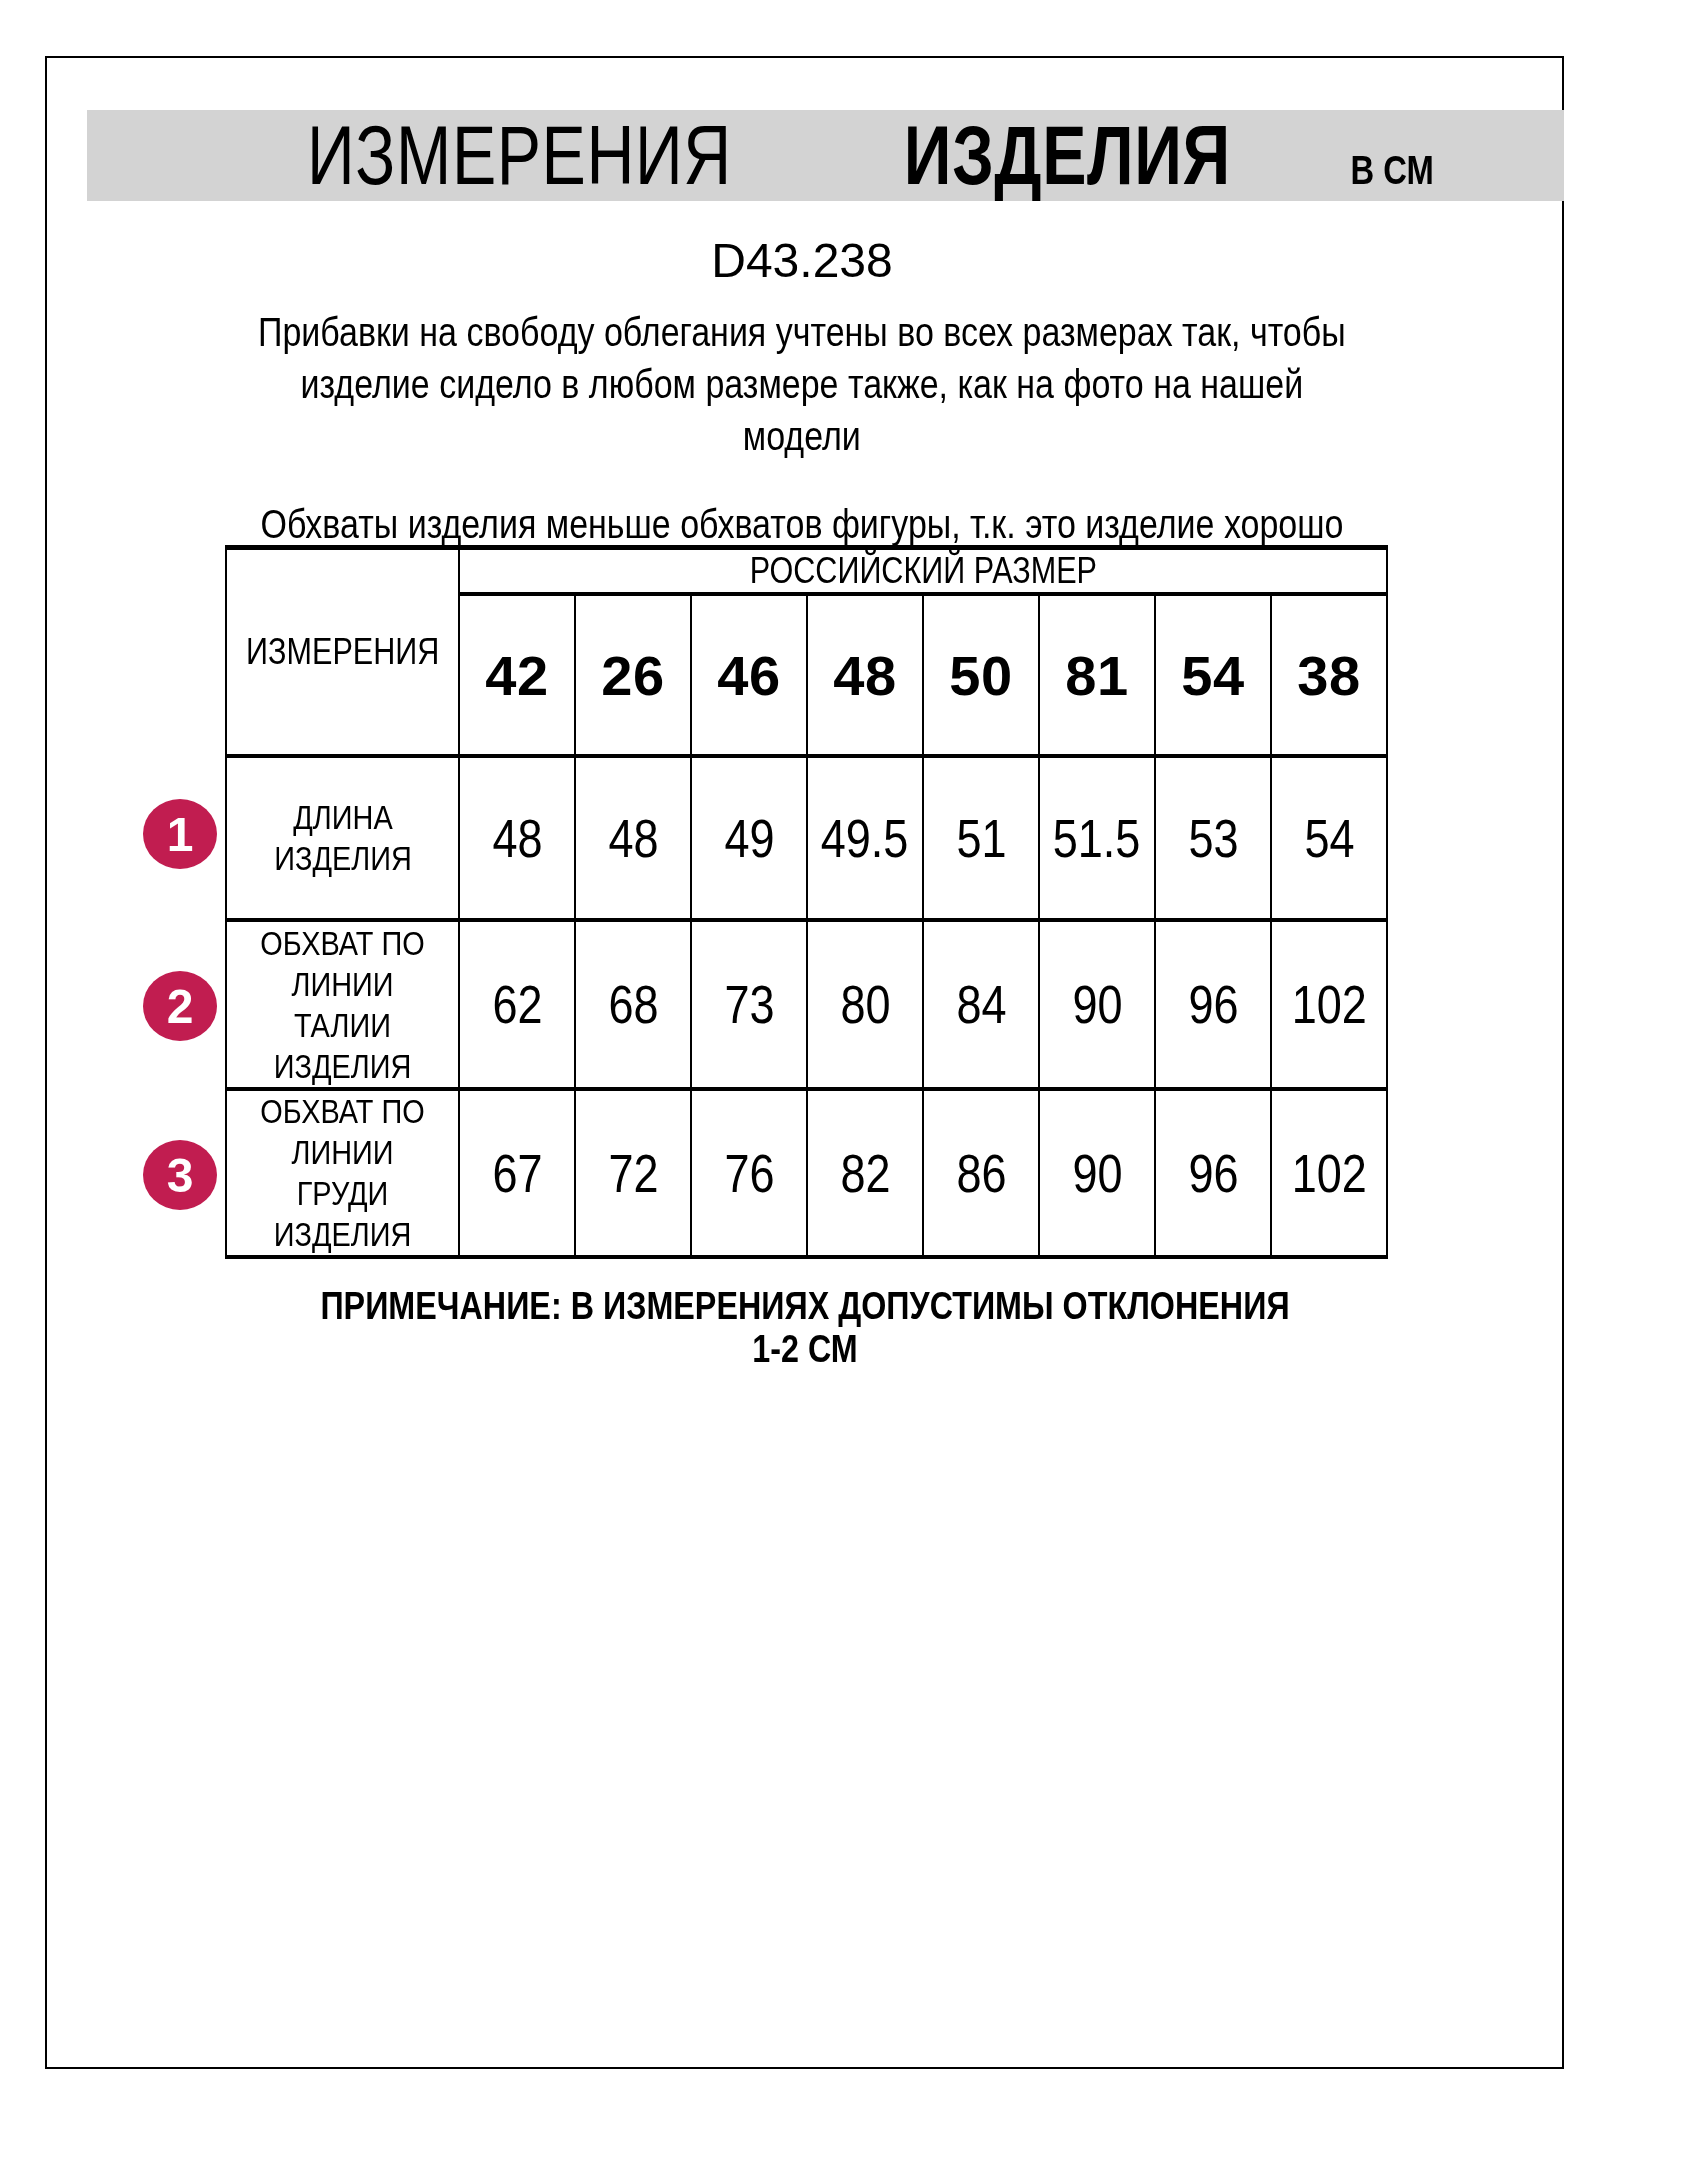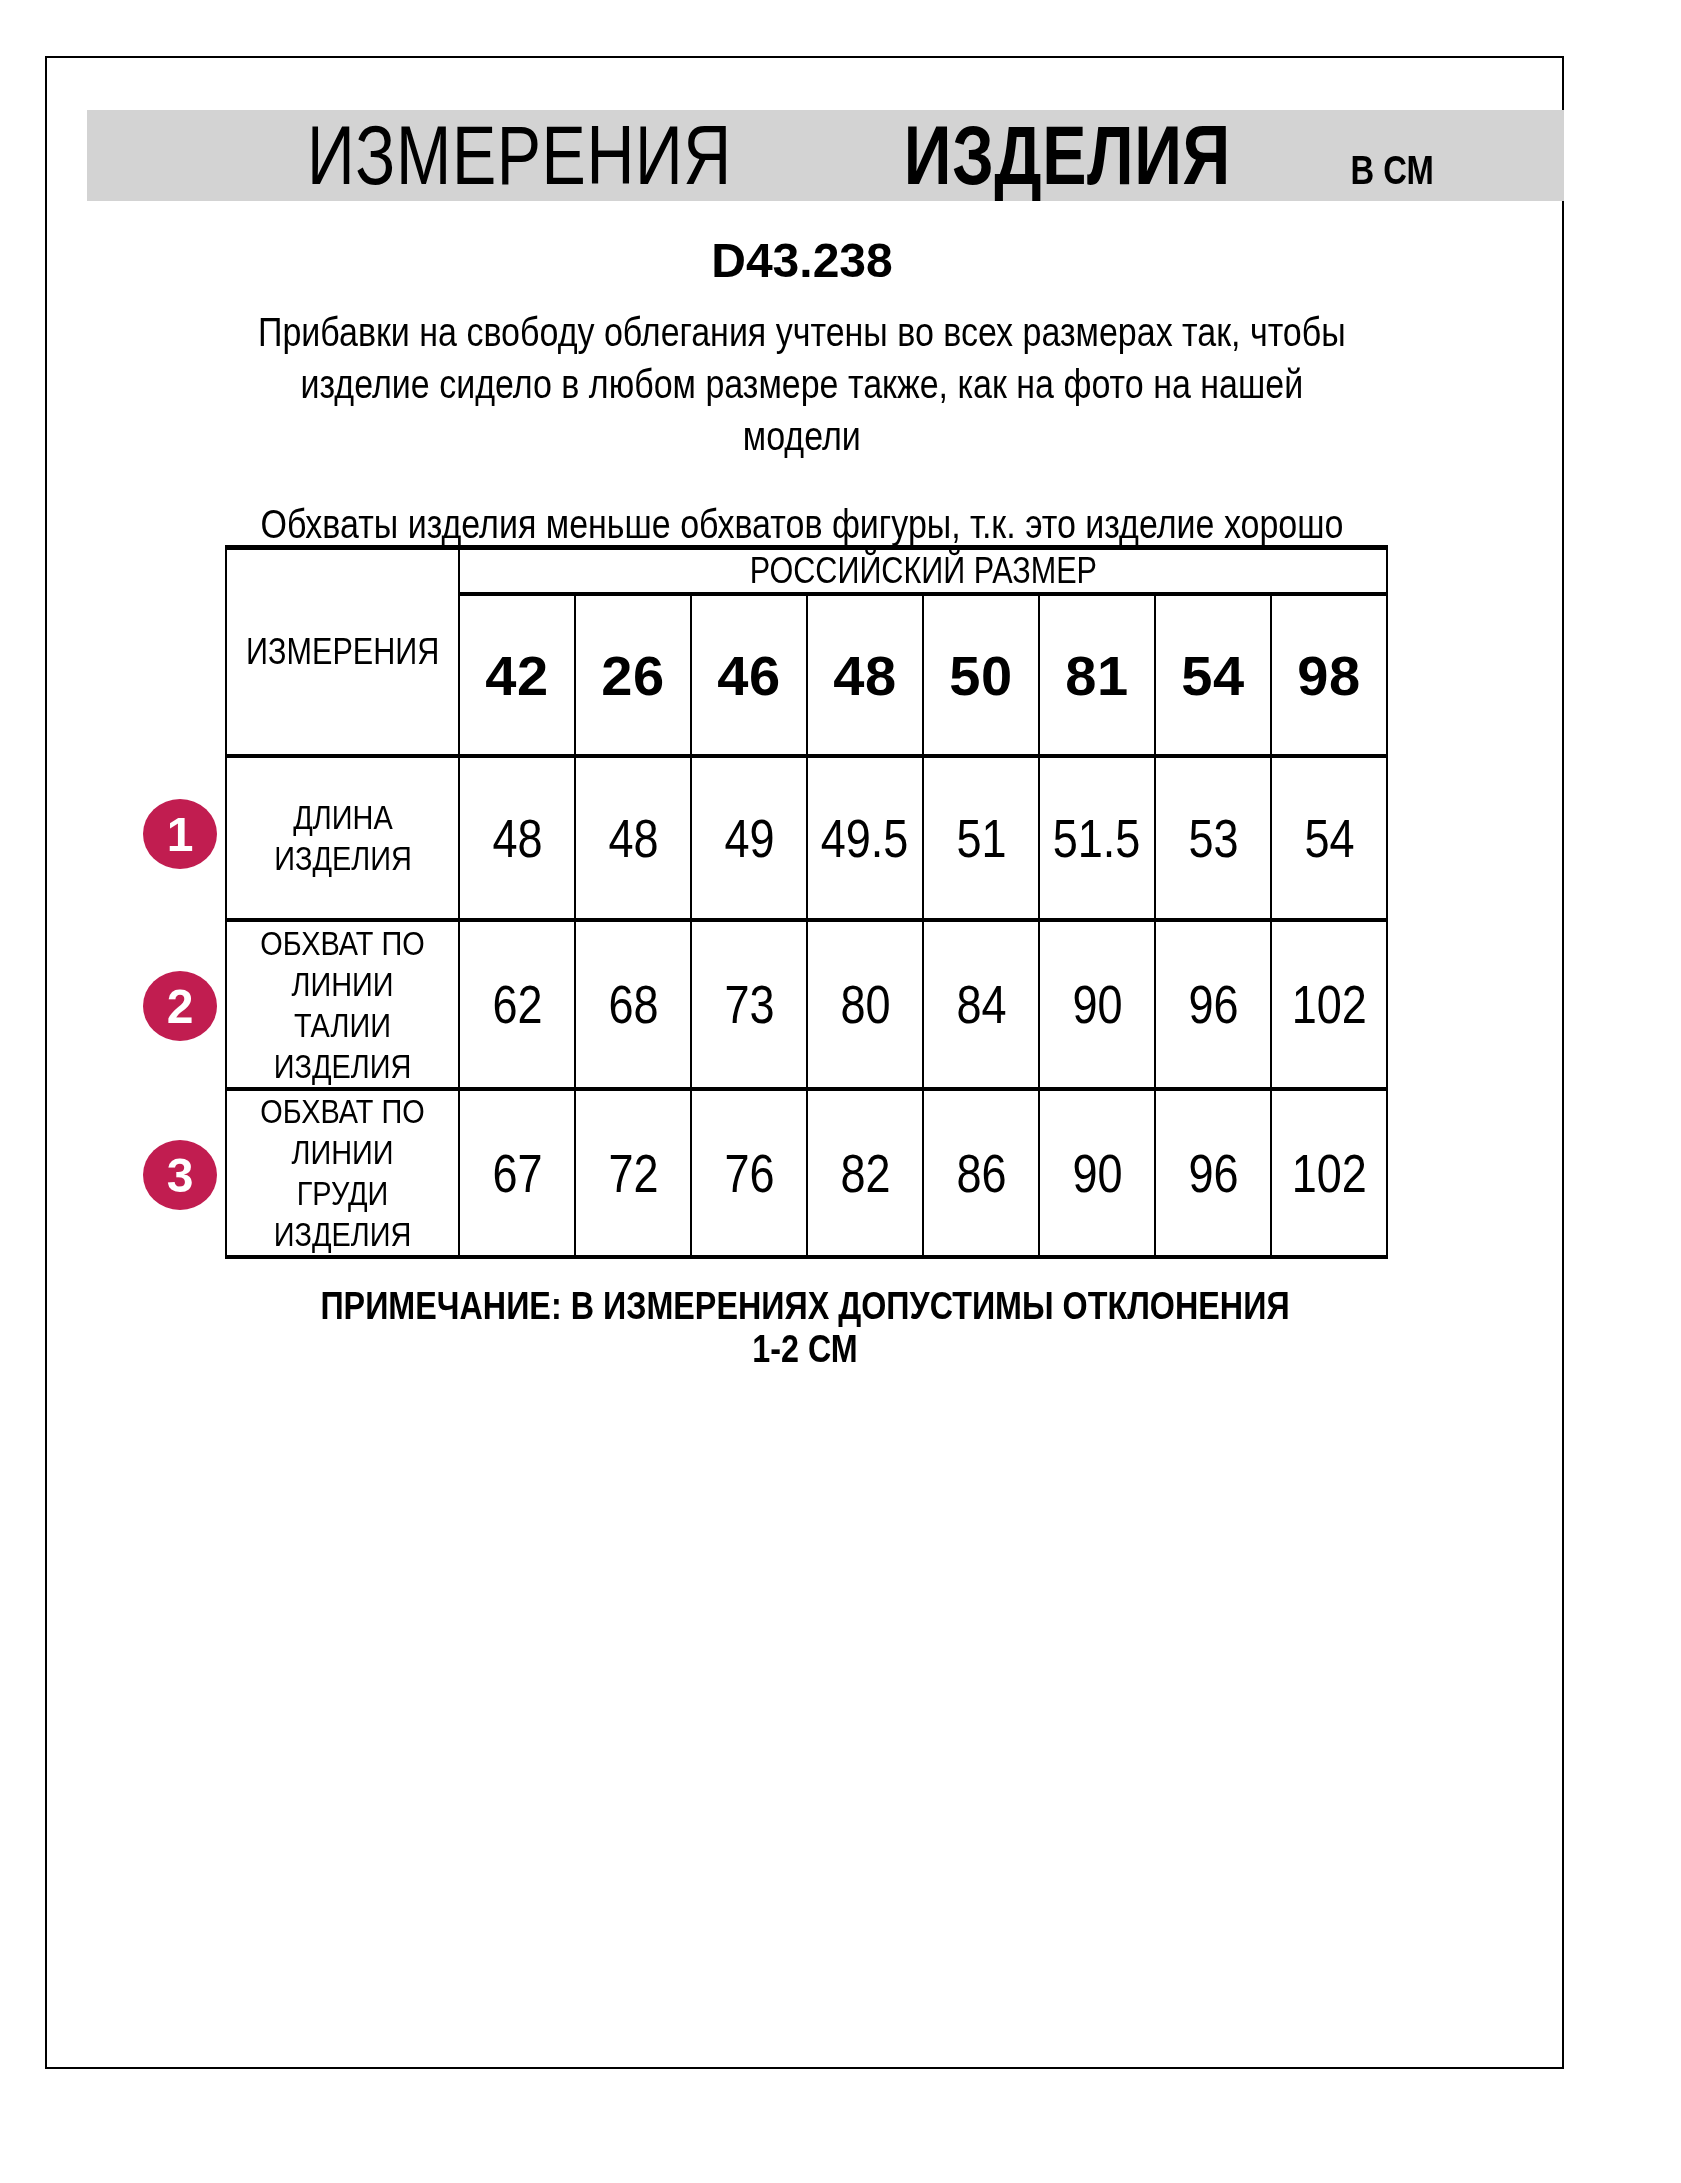--- a/index.html
+++ b/index.html
@@ -20,21 +20,21 @@
     text-align:center;line-height:91px;white-space:nowrap;padding-left:47px;
   }
   .cn{display:inline-block;transform:scaleX(0.85);transform-origin:50% 50%;}
   .cn80{display:inline-block;transform:scaleX(0.80);transform-origin:50% 50%;}
   .title-w1{font-size:83px;font-weight:400;letter-spacing:0.7px;}
   .title-w2{font-size:83px;font-weight:700;margin-left:78px;letter-spacing:0.7px;}
   .title-units{font-size:41px;font-weight:700;margin-left:69px;}
   .header-bar .cn80{vertical-align:baseline;}
 
   .centerblock{position:absolute;left:87px;width:1430px;text-align:center;}
-  .code{top:233px;font-size:48px;font-weight:700;}
+  .code{top:233px;font-size:48px;font-weight:400;}
   .para{font-size:40px;line-height:52px;}
   .para .cn{white-space:pre-line;}
   .para1{top:306px;}
   .para2{top:487px;margin-top:11px;}
 
   
   table.size-table{
     position:absolute;left:225px;top:545px;width:1160px;
     border-collapse:collapse;table-layout:fixed;background:#fff;
   }
@@ -119,21 +119,21 @@
     </td>
   </tr>
   <tr class="r-sizes">
     <td><span class="size-label">42</span></td>
     <td><span class="size-label">26</span></td>
     <td><span class="size-label">46</span></td>
     <td><span class="size-label">48</span></td>
     <td><span class="size-label">50</span></td>
     <td><span class="size-label">81</span></td>
     <td><span class="size-label">54</span></td>
-    <td><span class="size-label">98</span></td>
+    <td><span class="size-label">38</span></td>
   </tr>
   <tr class="r-data1">
     <td><span class="row-label cn">ДЛИНА
 ИЗДЕЛИЯ</span></td>
     <td><span class="val-label cn">48</span></td>
     <td><span class="val-label cn">48</span></td>
     <td><span class="val-label cn">49</span></td>
     <td><span class="val-label cn">49.5</span></td>
     <td><span class="val-label cn">51</span></td>
     <td><span class="val-label cn">51.5</span></td>

